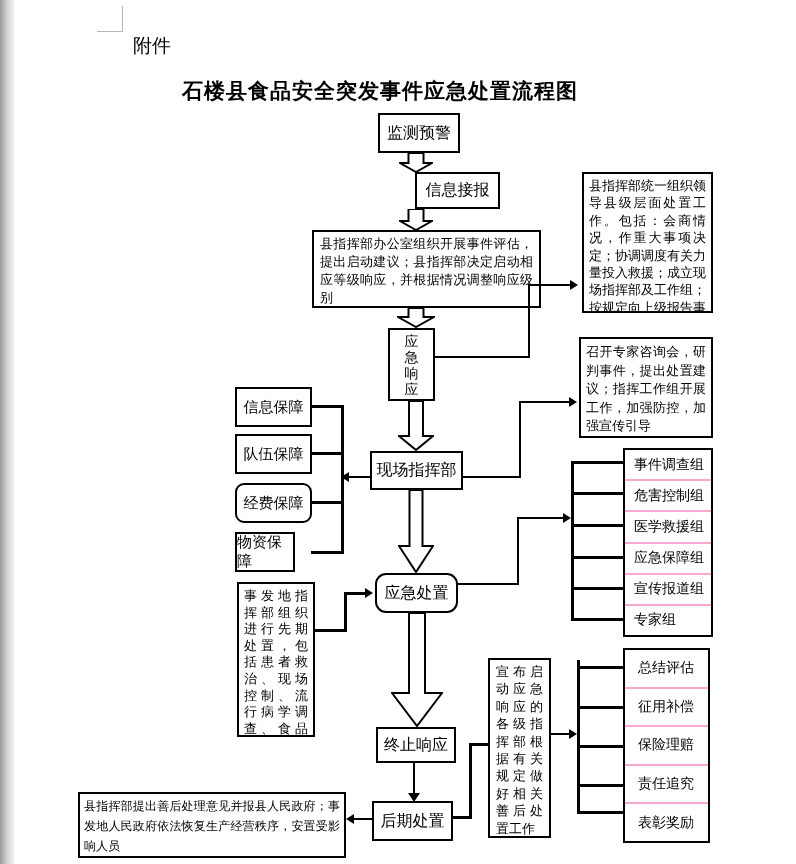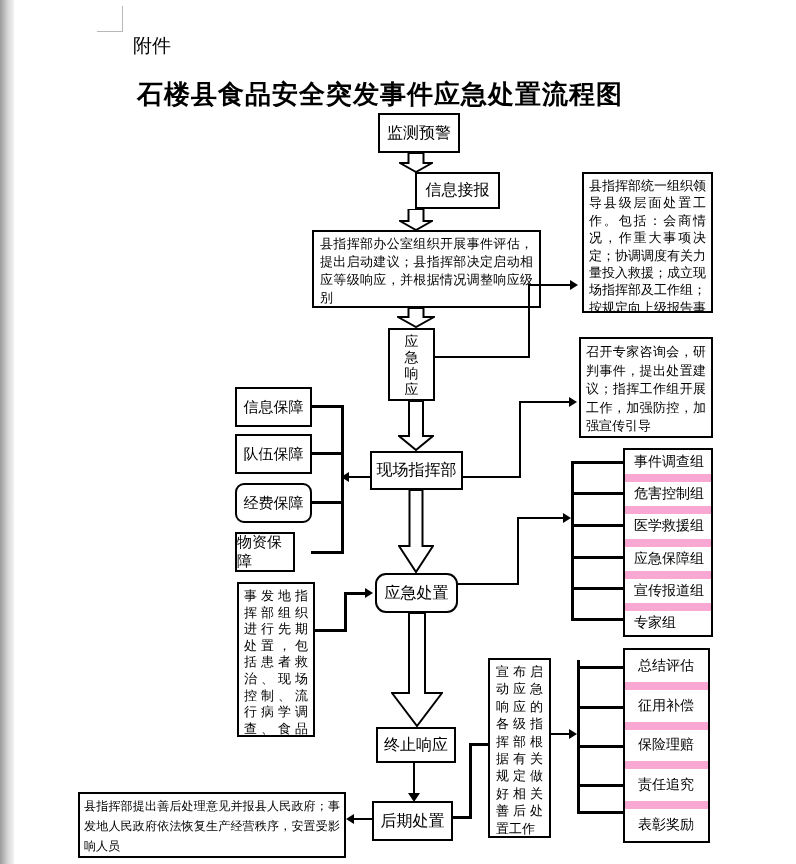--- a/index.html
+++ b/index.html
@@ -6,37 +6,37 @@
   #canvas{
     position:relative;width:796px;height:864px;background:#ffffff;
     font-family:"Liberation Sans","DejaVu Sans",sans-serif;color:#000;overflow:hidden;
   }
   .page-edge{position:absolute;left:0;top:0;width:14px;height:864px;
     background:linear-gradient(to right,#9a9a9a,#d6d6d6 55%,#f2f2f2);}
   .cropmark-v{position:absolute;left:122px;top:6px;width:1px;height:26px;background:#b8b8b8;}
   .cropmark-h{position:absolute;left:97px;top:31px;width:26px;height:1px;background:#b8b8b8;}
   .attachment{position:absolute;left:133px;top:33px;font-size:19px;color:#000;}
   .title{position:absolute;left:100px;top:77px;width:560px;text-align:center;
-    font-size:26px;font-weight:bold;letter-spacing:1px;}
+    font-size:21px;font-weight:bold;letter-spacing:1px;}
   .box{position:absolute;box-sizing:border-box;border:2px solid #000;background:#fff;}
   .node{display:flex;align-items:center;justify-content:center;font-size:16px;text-align:center;}
   .para{font-size:13px;line-height:18px;text-align:justify;text-justify:inter-character;
     padding:3px 6px;overflow:hidden;}
   .vline,.hline{position:absolute;background:#000;}
   .arrow-r{position:absolute;width:0;height:0;border-top:5px solid transparent;
     border-bottom:5px solid transparent;border-left:8px solid #000;}
   .arrow-l{position:absolute;width:0;height:0;border-top:5px solid transparent;
     border-bottom:5px solid transparent;border-right:8px solid #000;}
   .arrow-d{position:absolute;width:0;height:0;border-left:6px solid transparent;
     border-right:6px solid transparent;border-top:9px solid #000;}
   .blockarrow{position:absolute;}
   .stack{position:absolute;box-sizing:border-box;border:2px solid #000;background:#fff;
     display:flex;flex-direction:column;}
   .stack .row{flex:1;display:flex;align-items:center;font-size:14px;padding-left:9px;}
-  .stack .row + .row{border-top:8px solid #f9a8d4;}
+  .stack .row + .row{border-top:2px solid #f9a8d4;}
   .guard{display:flex;align-items:center;justify-content:center;font-size:15px;}
 </style>
 </head>
 <body>
 
 <div id="canvas">
 
   <div class="page-edge"></div>
   <div class="cropmark-v"></div>
   <div class="cropmark-h"></div>

